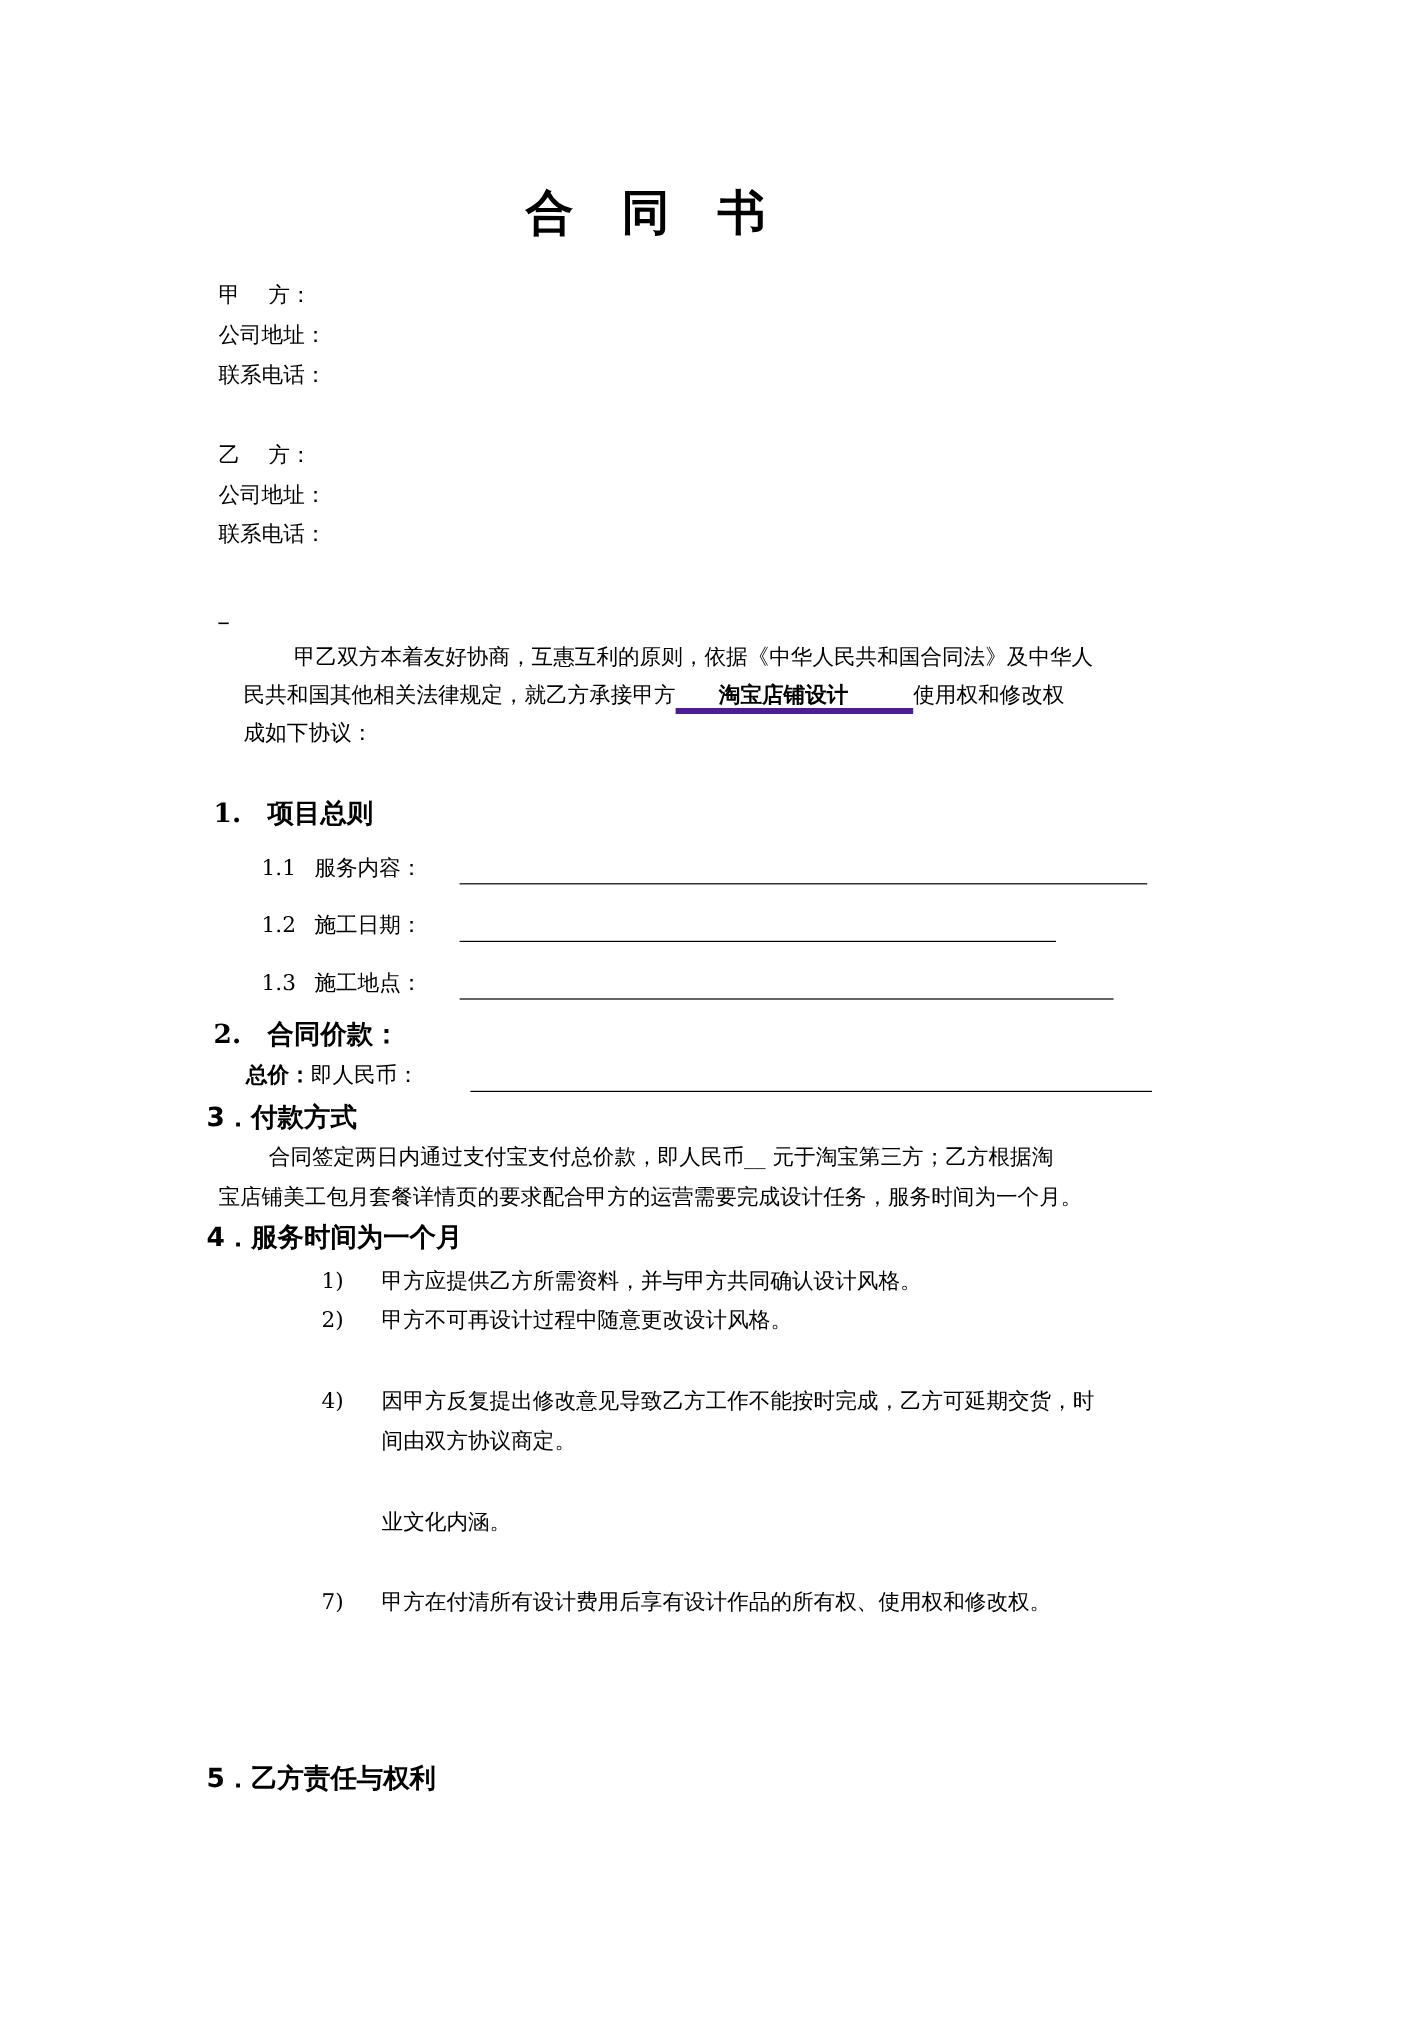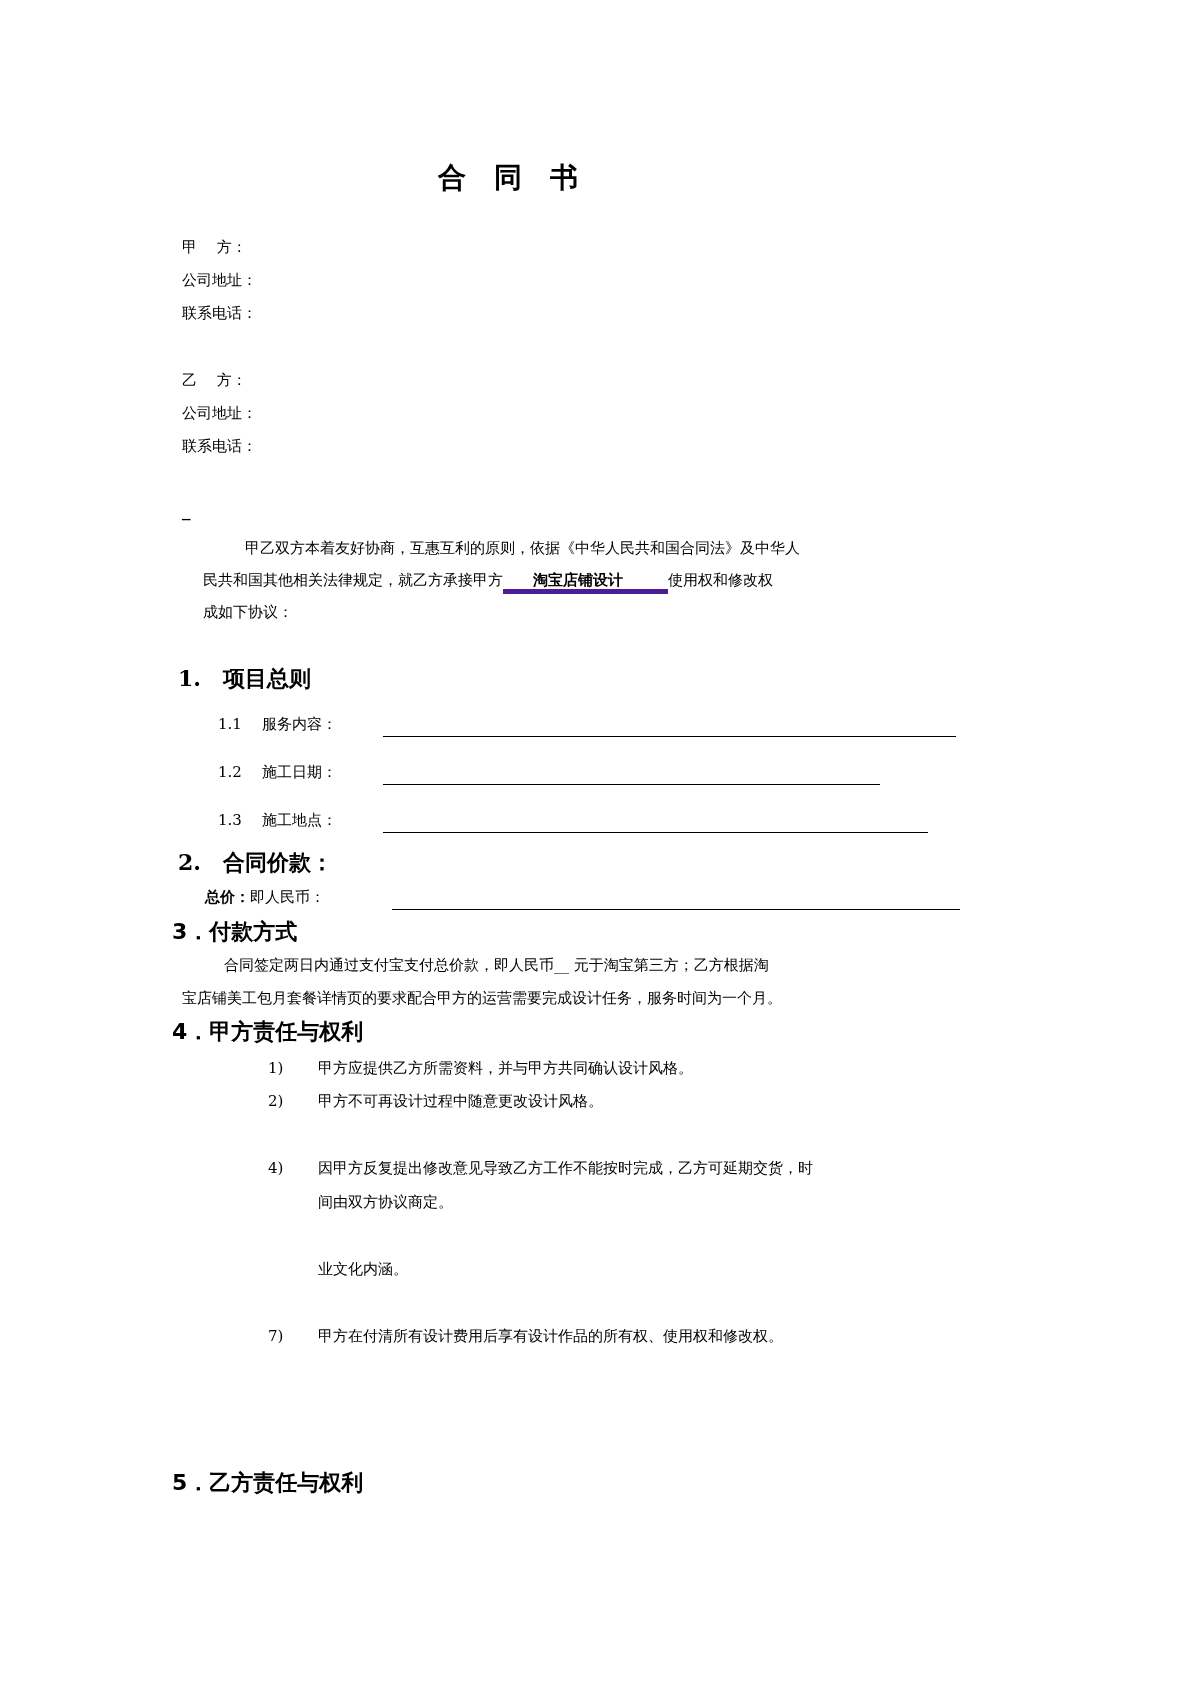--- a/index.html
+++ b/index.html
@@ -7,29 +7,29 @@
     position:relative;
     width:1190px;
     height:1683px;
     background:#ffffff;
     color:#000000;
     font-family:"DejaVu Serif","Liberation Serif",serif;
     overflow:hidden;
   }
   .row{
     position:absolute;
-    font-size:15px;
+    font-size:18px;
     line-height:26px;
     white-space:pre;
   }
   .title{
     position:absolute;
     left:438px;
     top:155px;
-    font-size:28px;
+    font-size:40px;
     line-height:46px;
     font-weight:bold;
     white-space:pre;
     font-family:"DejaVu Serif","Liberation Serif",serif;
   }
   .hd{
     font-weight:bold;
     font-family:"DejaVu Sans","Liberation Sans",sans-serif;
   }
   .hrow{font-size:22px;line-height:28px;}
@@ -83,21 +83,21 @@
   <div class="row hrow" style="top:848px;left:178px"><span class="hnum">2.</span><span class="hd">合同价款：</span></div>
 
   <div class="row" style="top:884px;left:205px"><span class="hd">总价：</span><span>即人民币：</span></div>
   <div class="blankline" style="top:884px;left:392px;width:568px"></div>
 
   <div class="row hrow" style="top:918px;left:172px"><span class="hd">3．</span><span class="hd">付款方式</span></div>
 
   <div class="row" style="top:985px;left:182px">宝店铺美工包月套餐详情页的要求配合甲方的运营需要完成设计任务，服务时间为一个月。</div>
   <div class="row" style="top:952px;left:224px">合同签定两日内通过支付宝支付总价款，即人民币__ 元于淘宝第三方；乙方根据淘</div>
 
-  <div class="row hrow" style="top:1018px;left:172px"><span class="hd">4．</span><span class="hd">甲方责任与权利</span></div>
+  <div class="row hrow" style="top:1018px;left:172px"><span class="hd">4．</span><span class="hd">服务时间为一个月</span></div>
 
   <div class="row" style="top:1055px;left:268px"><span class="itemnum">1)</span><span>甲方应提供乙方所需资料，并与甲方共同确认设计风格。</span></div>
 
   <div class="row" style="top:1088px;left:268px"><span class="itemnum">2)</span><span>甲方不可再设计过程中随意更改设计风格。</span></div>
 
 
   <div class="row" style="top:1155px;left:268px"><span class="itemnum">4)</span><span>因甲方反复提出修改意见导致乙方工作不能按时完成，乙方可延期交货，时</span></div>
   <div class="row" style="top:1189px;left:318px">间由双方协议商定。</div>
 
   <div class="row" style="top:1256px;left:318px">业文化内涵。</div>

